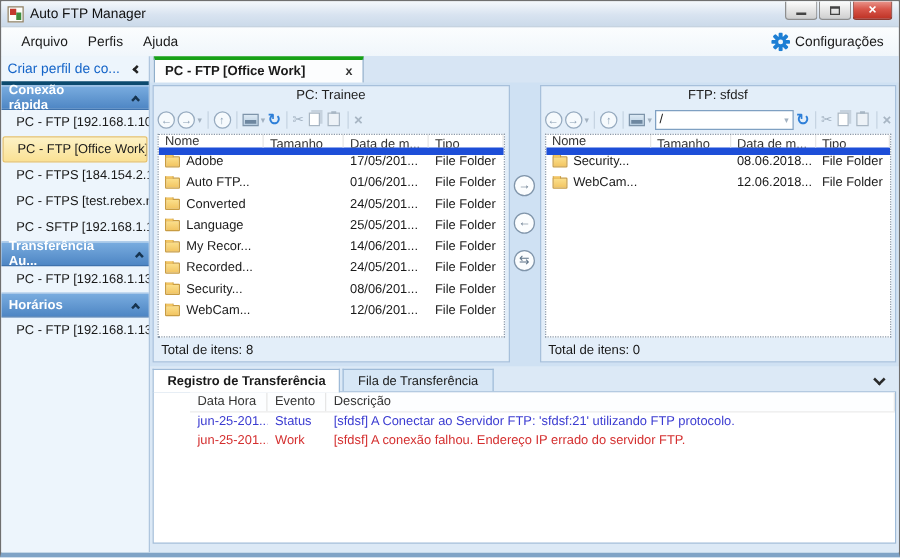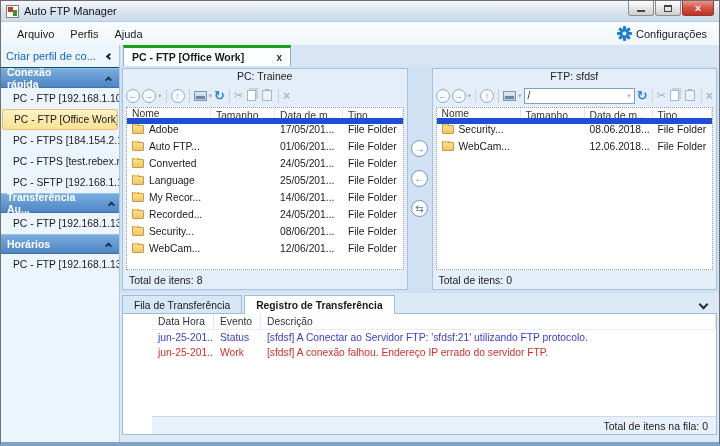--- a/index.html
+++ b/index.html
@@ -30,21 +30,21 @@
   .menu-item { padding:2px 8px; font-size:11px; }
   .settings { margin-left:auto; display:flex; align-items:center; gap:4px; padding-right:4px; }
   .settings-label { font-size:11px; }
 
   
   .body { flex:1; display:flex; min-height:0; }
 
   
   .sidebar { width:119px; background:#EDF5FC; border-right:1px solid #AFC6DE; display:flex; flex-direction:column; }
   .sb-header { height:23px; display:flex; align-items:center; justify-content:space-between; padding:0 7px 0 5px;
-               border-bottom:1px solid #0c4a6e; color:#1464C8; font-size:11px; }
+               border-bottom:3px solid #0c4a6e; color:#1464C8; font-size:11px; }
   .sb-section { height:20px; background:linear-gradient(#79ACDF,#4E86C4); color:#fff; font-weight:bold; font-size:10.5px;
                 display:flex; align-items:center; justify-content:space-between; padding:0 8px 0 6px;
                 border-top:1px solid #9CC0E4; border-bottom:1px solid #3F72AC;gap:34px; }
   .sb-item { height:21px; display:flex; align-items:center; padding-left:12px; font-size:10.3px; white-space:nowrap; overflow:hidden; }
   .sb-item.selected { background:linear-gradient(#FDF2C6,#FAE194); border:1px solid #E7C169; border-radius:2px; margin:0 1px; padding-left:11px; }
 
   .chev { display:inline-block; width:5px; height:5px; border-right:2px solid #17344F; border-bottom:2px solid #17344F; flex:0 0 auto; }
   .chev.up { transform:rotate(-135deg) translate(-1px,-1px); }
   .chev.left { transform:rotate(135deg); border-color:#222; }
   .chev.down-big { width:7px; height:7px; border-right:2px solid #2A2A2A; border-bottom:2px solid #2A2A2A; transform:rotate(45deg); }
@@ -350,25 +350,25 @@
               <span class="c cd">12.06.2018...</span>
               <span class="c ct">File Folder</span>
             </div>
           </div>
           <div class="pfooter">Total de itens: 0</div>
         </div>
       </div>
 
       <div class="bottom">
         <div class="btabs">
+          <div class="btab active">
+            <span>Registro de Transferência</span>
+          </div>
           <div class="btab">
             <span>Fila de Transferência</span>
-          </div>
-          <div class="btab active">
-            <span>Registro de Transferência</span>
           </div>
           <div class="collapse">
             <span class="chev down-big"></span>
           </div>
         </div>
         <div class="logwrap">
           <div class="loghead">
             <span class="lc lc1">Data Hora</span>
             <span class="lc lc2">Evento</span>
             <span class="lc lc3">Descrição</span>
@@ -378,20 +378,17 @@
               <span class="lc lc1">jun-25-201...</span>
               <span class="lc lc2">Status</span>
               <span class="lc lc3">[sfdsf] A Conectar ao Servidor FTP: 'sfdsf:21' utilizando FTP protocolo.</span>
             </div>
             <div class="logrow error">
               <span class="lc lc1">jun-25-201...</span>
               <span class="lc lc2">Work</span>
               <span class="lc lc3">[sfdsf] A conexão falhou. Endereço IP errado do servidor FTP.</span>
             </div>
           </div>
-          <div class="bfooter">
-            <span>Total de itens na fila: 0</span>
-          </div>
         </div>
       </div>
     </div>
   </div>
 </div>
 
 </body></html>

